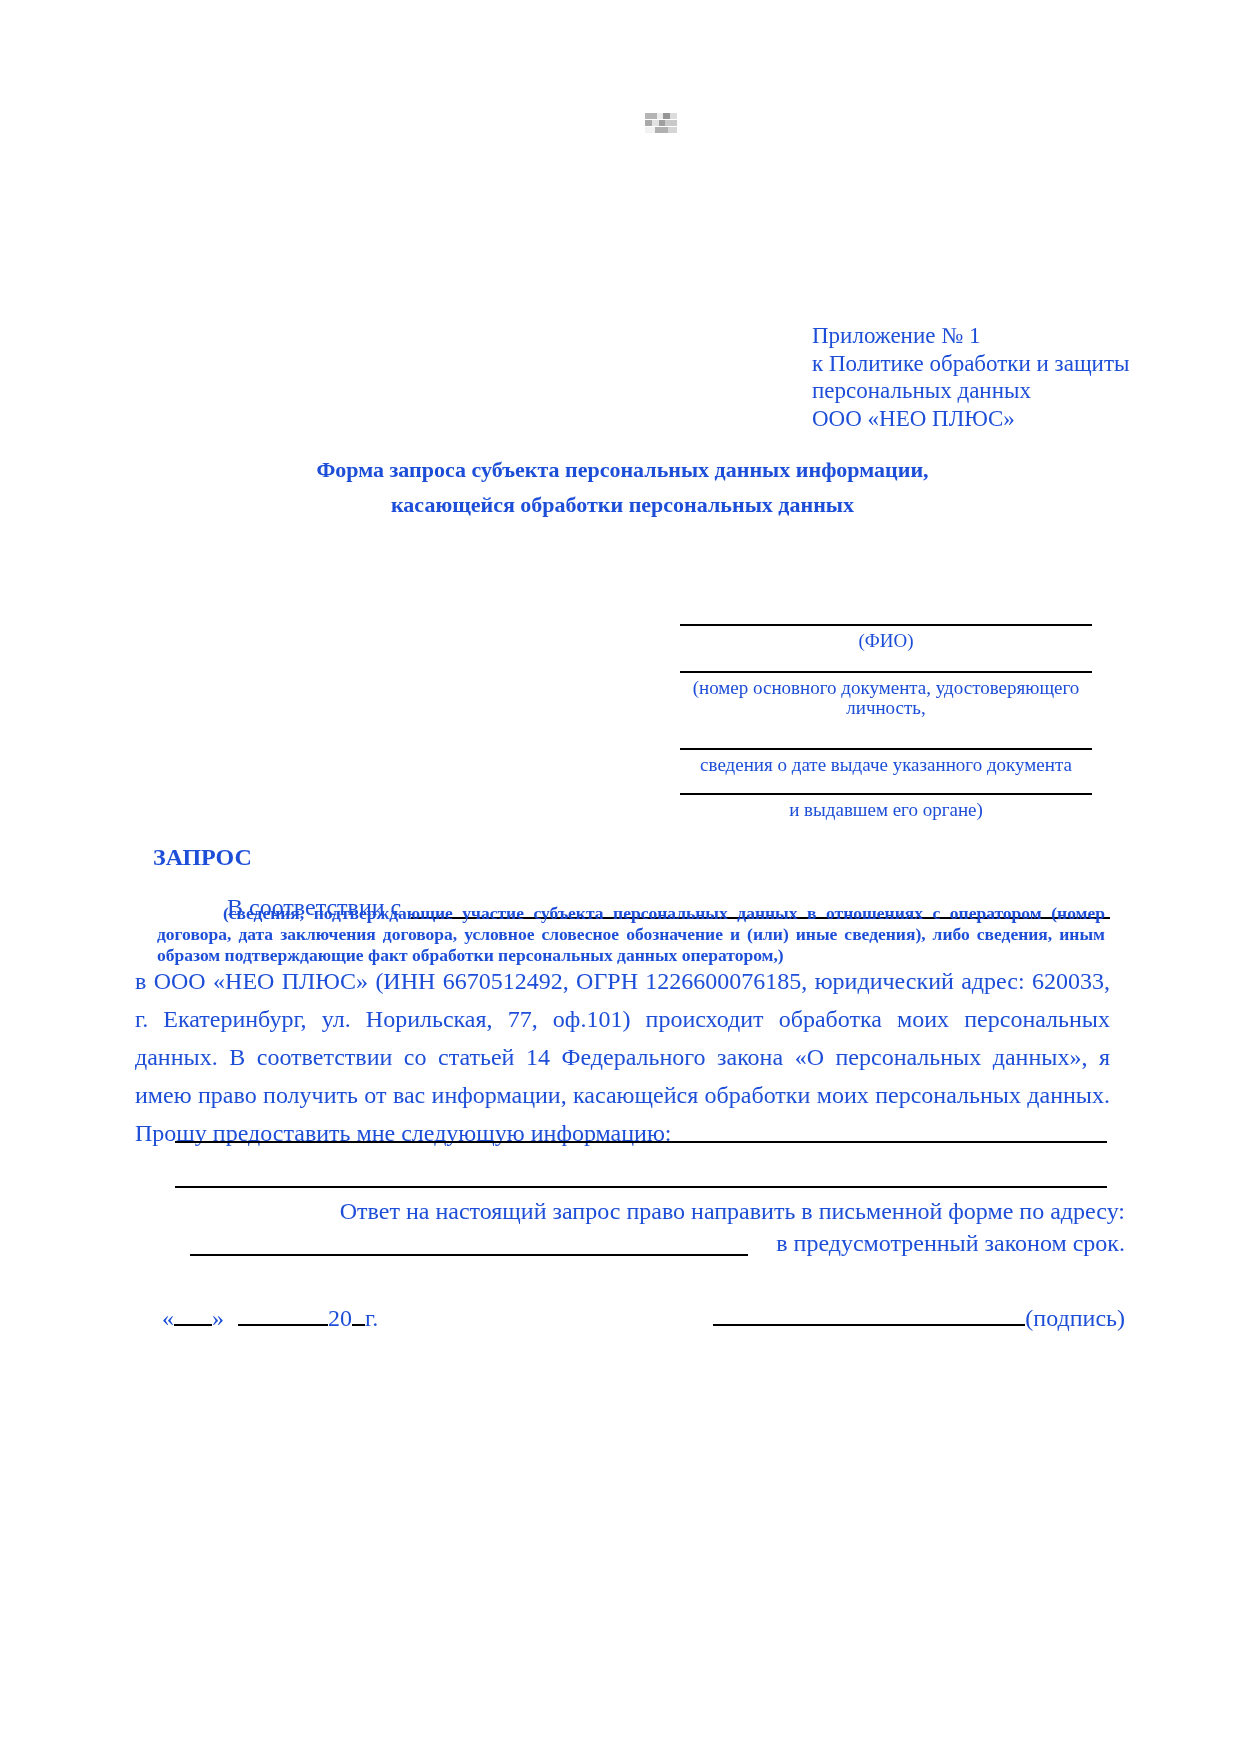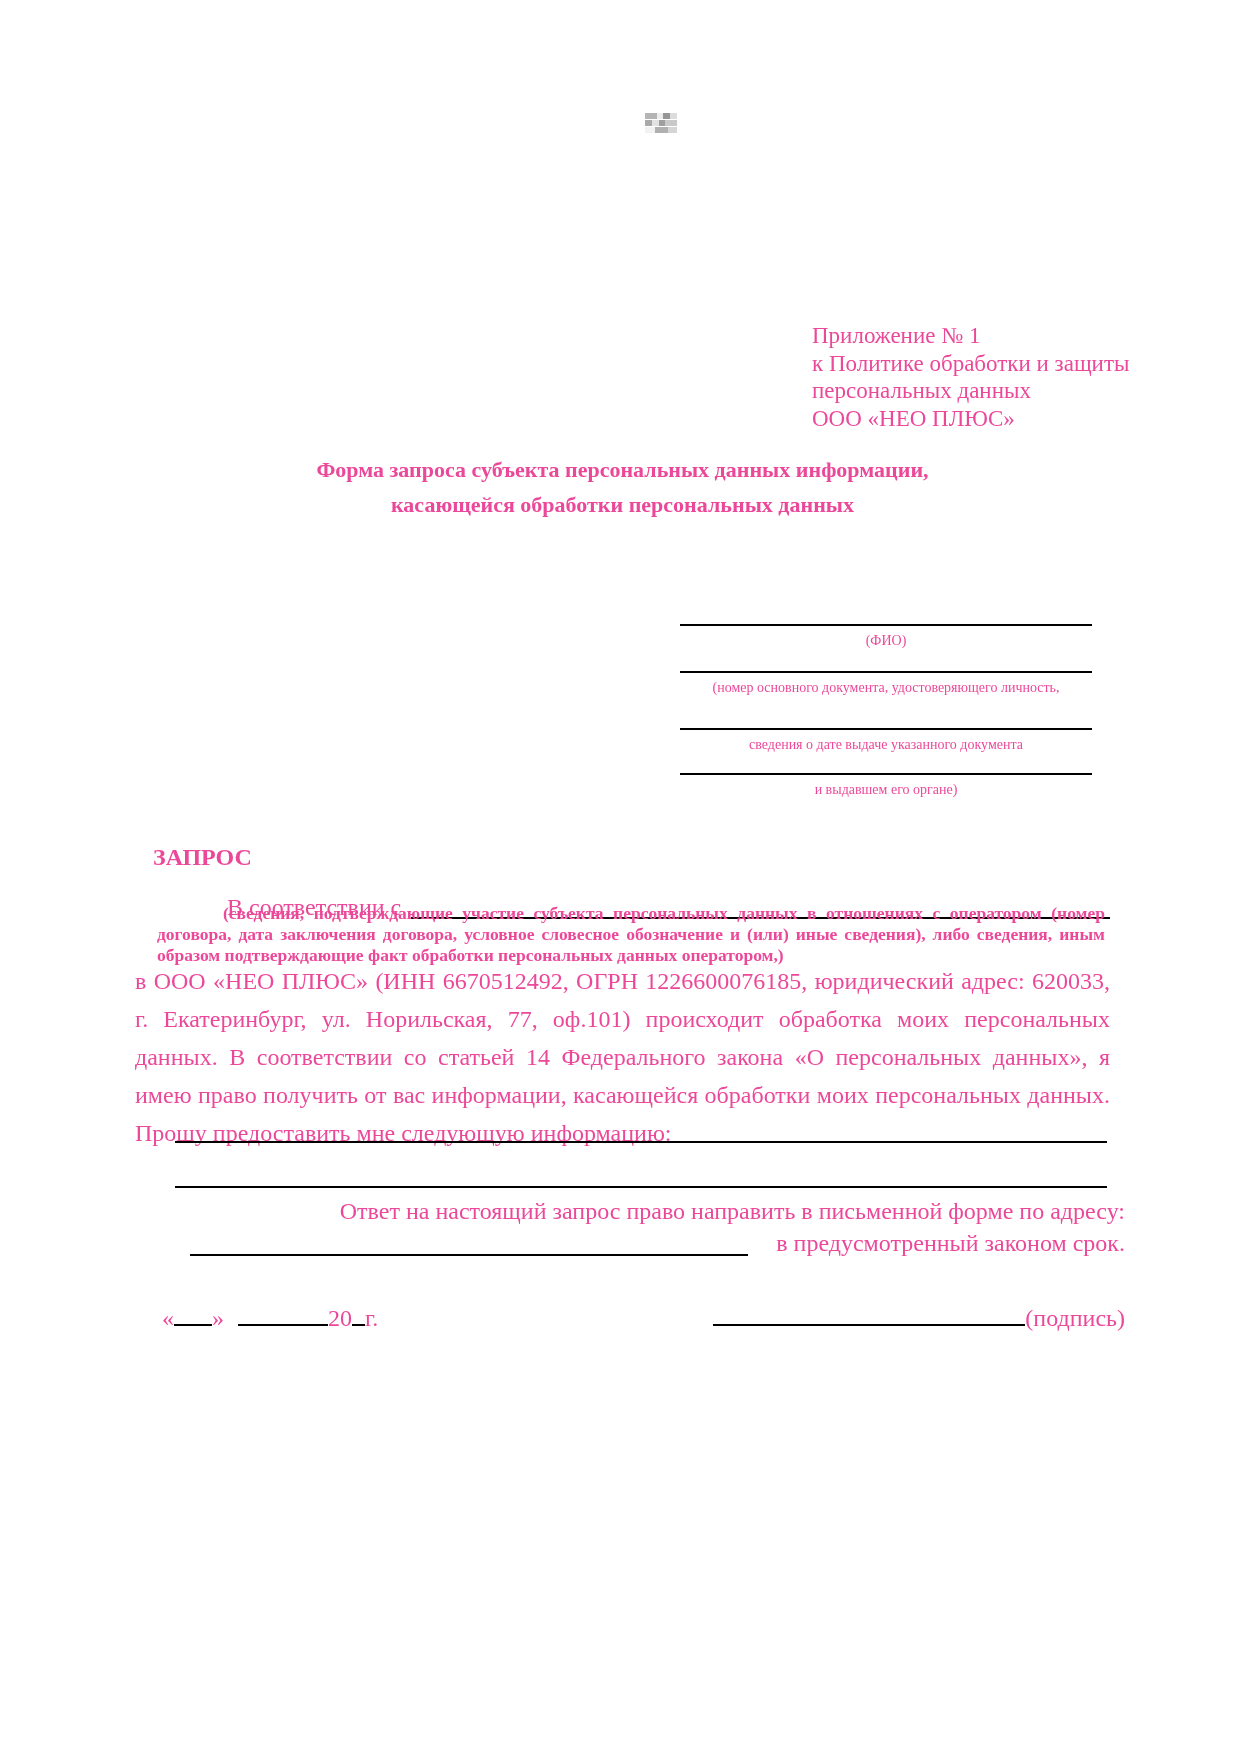--- a/index.html
+++ b/index.html
@@ -1,39 +1,39 @@
 <!DOCTYPE html>
 <html lang="ru"><head>
 <meta charset="utf-8">
 <style>
   html,body{margin:0;padding:0;background:#ffffff;}
   .page{
     position:relative;
     width:1242px;height:1755px;
     background:#ffffff;
-    color:#ec4899;
+    color:#1d4ed8;
     font-family:"Liberation Serif","DejaVu Serif",serif;
     overflow:hidden;
   }
   
   .miniimg{position:absolute;left:645px;top:113px;width:32px;height:21px;display:flex;flex-direction:column;gap:1px;}
   .miniimg div{height:6px;width:100%;}
   .mi1{background:linear-gradient(90deg,#b5b5b5 0 38%,#ececec 38% 55%,#969696 55% 78%,#dcdcdc 78% 100%);}
   .mi2{background:linear-gradient(90deg,#a9a9a9 0 22%,#e2e2e2 22% 45%,#9f9f9f 45% 62%,#c9c9c9 62% 100%);}
   .mi3{background:linear-gradient(90deg,#f2f2f2 0 30%,#b0b0b0 30% 72%,#d5d5d5 72% 100%);}
 
   .appendix{position:absolute;left:812px;top:322px;font-size:23px;line-height:27.5px;white-space:nowrap;}
 
   .doc-title{position:absolute;left:135px;top:452px;width:975px;text-align:center;font-weight:bold;font-size:22px;line-height:35px;}
 
   .addressee{position:absolute;left:667px;top:558px;font-size:24px;line-height:34px;white-space:nowrap;}
 
   .fields{position:absolute;left:680px;top:600px;width:412px;}
   .fline{height:0;border-bottom:2px solid #000;}
-  .fcap{font-size:14px;line-height:20px;text-align:center;margin-top:5px;}
+  .fcap{font-size:19px;line-height:20px;text-align:center;margin-top:5px;}
   .g1{margin-top:24px;} .g2{margin-top:20px;} .g3{margin-top:30px;} .g4{margin-top:18px;}
 
   .zapros{position:absolute;left:153px;top:843px;width:975px;text-align:left;font-size:24px;line-height:28px;font-weight:bold;}
 
   .intro-row{position:absolute;left:135px;top:892px;width:975px;display:flex;font-size:24px;line-height:30px;text-align:right;}
   .intro-row .spacer{width:92px;flex:none;}
   .intro-row .txt{white-space:nowrap;flex:none;padding-right:10px;}
   .intro-row .ul{flex:1;border-bottom:2px solid #000;margin-bottom:3px;}
 
   .footnote{position:absolute;left:157px;top:903px;width:948px;font-size:17.5px;line-height:21px;text-align:justify;text-indent:66px;font-weight:bold;}

